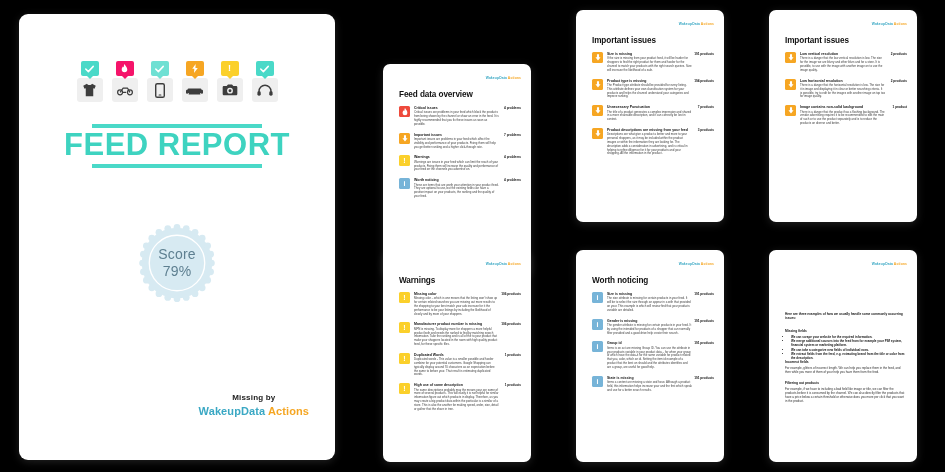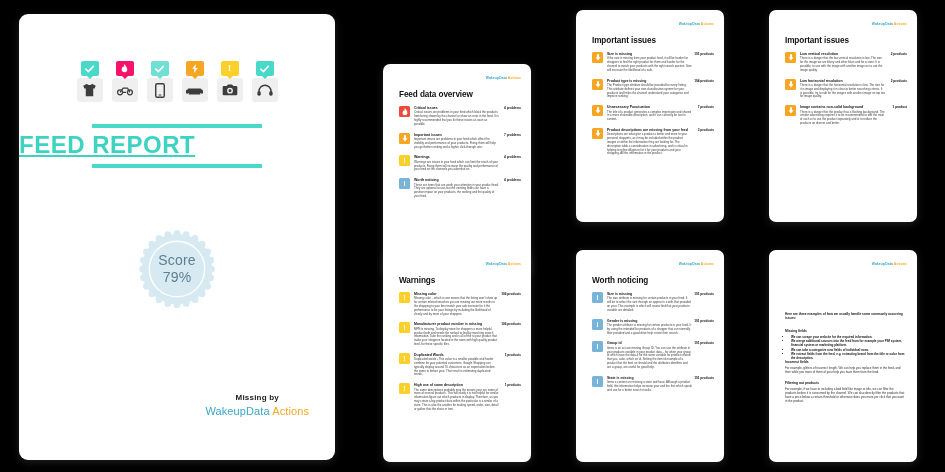--- a/index.html
+++ b/index.html
@@ -46,40 +46,40 @@
     width: 26px; height: 24px; border-radius: 3px; background: #efefef;
     display: flex; align-items: center; justify-content: center;
   }
   .prod-tile svg { display:block; fill: #3d3d3d; }
 
   .rule { position: absolute; left: 73px; right: 73px; height: 4px; background: #4ad9c8; }
   .rule-top { top: 110px; }
   .rule-bot { top: 150px; }
   .feed-title {
     position: absolute; left: 0; right: 0; top: 113px;
-    font-size: 24px; font-weight: bold;
-    letter-spacing: 0.5px; color: #3ed3c0; line-height: 36px; text-decoration: underline;
+    text-align: center; font-size: 31px; font-weight: bold;
+    letter-spacing: 0.5px; color: #3ed3c0; line-height: 36px;
   }
   .company {
     position: absolute; left: 0; right: 0; top: 164px;
     text-align: center; font-size: 13px; font-weight: bold; color: #1b1b1b;
   }
 
-  .badge-wrap { position: absolute; left: 0; right: 0; top: 213px; display:flex; justify-content:center; }
+  .badge-wrap { position: absolute; left: 0; right: 0; top: 207px; display:flex; justify-content:center; }
   .badge { position: relative; width: 84px; height: 84px; }
   .badge svg { display: block; }
   .badge-text {
     position: absolute; inset: 0; display: flex; flex-direction: column;
     align-items: center; justify-content: center; color: #5d7f90;
     font-size: 14px; line-height: 17px; letter-spacing: 0.2px;
   }
 
   .powered { position: absolute; right: 26px; top: 379px; text-align: center; }
   .powered-label { font-size: 8px; font-weight: bold; color: #222; letter-spacing: .2px; }
-  .powered-logo { font-size: 11px; font-weight: normal; margin-top: 3px; letter-spacing: .1px; }
+  .powered-logo { font-size: 11px; font-weight: bold; margin-top: 3px; letter-spacing: .1px; }
   .wd { color: #3aa8c4; }
   .act { color: #f5a623; }
 
   
   .inner { width: 148px; height: 212px; }
   .p2 { left: 383px; top: 28px; margin-top: 36px; }
   .p3 { left: 576px; top: 10px; }
   .p4 { left: 769px; top: 10px; }
   .p5 { left: 383px; top: 250px; }
   .p6 { left: 576px; top: 250px; }

